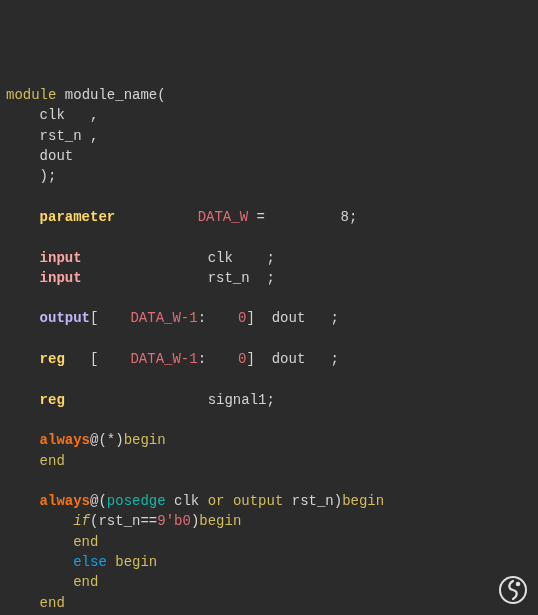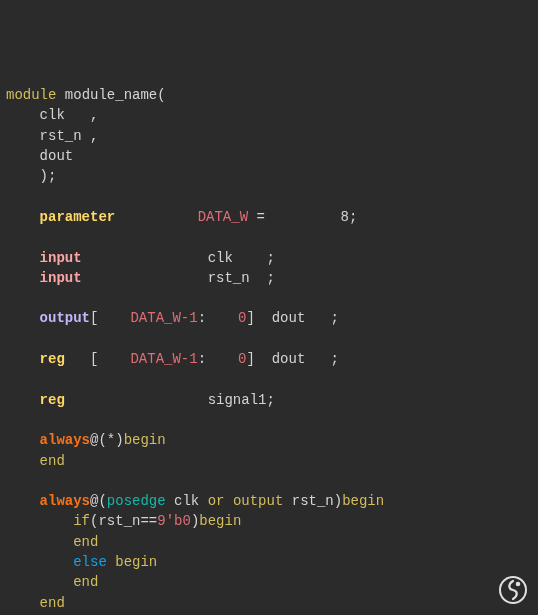--- a/index.html
+++ b/index.html
@@ -27,21 +27,21 @@
     .kw-param { color: #ffd966; font-weight: bold; }
     .kw-input { color: #fca5a5; font-weight: bold; text-align: center; }
     .kw-output { color: #c4b5fd; font-weight: bold; }
     .kw-reg { color: #ffd966; font-weight: bold; }
     .kw-always { color: #f97316; font-weight: bold; text-align: right; }
     .kw-posedge { color: #14b8a6; }
     .kw-negedge { color: #d4bd5c; }
     .kw-or { color: #d4bd5c; }
     .kw-begin { color: #d4bd5c; }
     .kw-end { color: #d4bd5c; }
-    .kw-if { color: #d4bd5c; }
+    .kw-if { color: #d4bd5c; font-style: italic; }
     .kw-else { color: #0ea5e9; margin-top: 28px; }
     .ident { color: #d4d4d4; }
     .macro { color: #e06c75; padding-left: 32px; }
     .number { color: #e06c75; }
     .op { color: #d4d4d4; }
     .punc { color: #d4d4d4; }
 
     .watermark {
       position: absolute;
       right: 10px;

